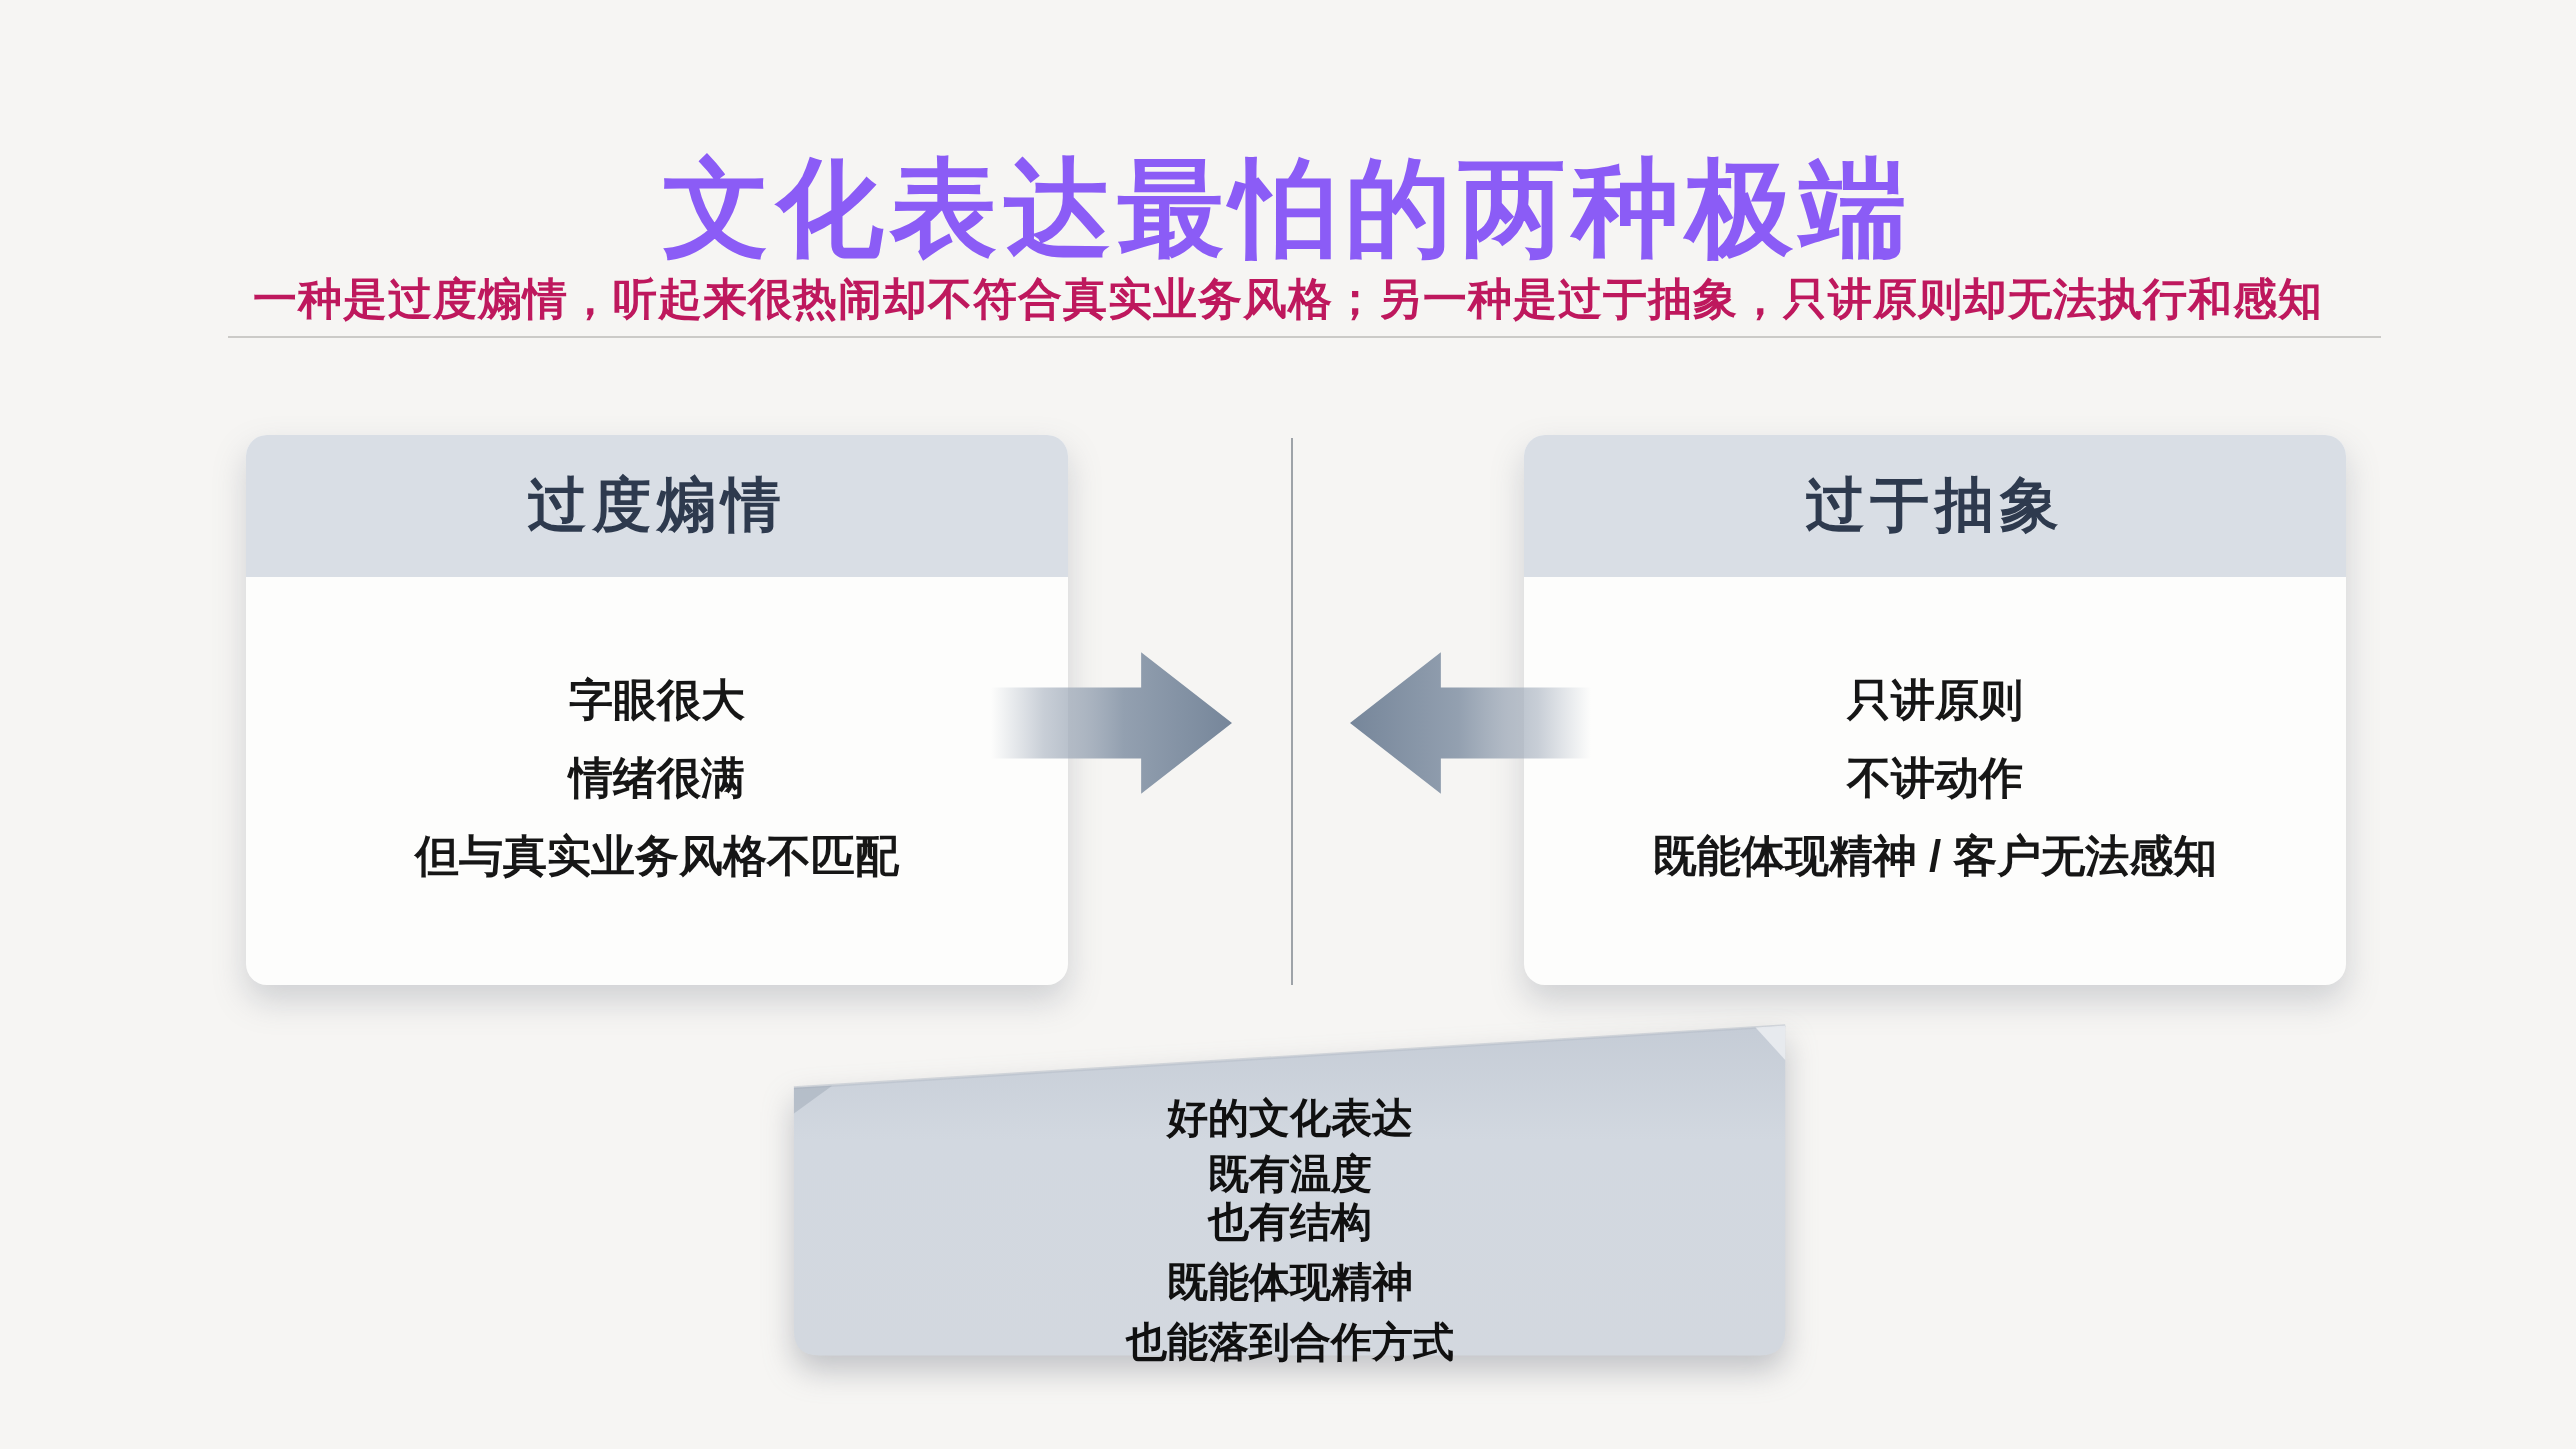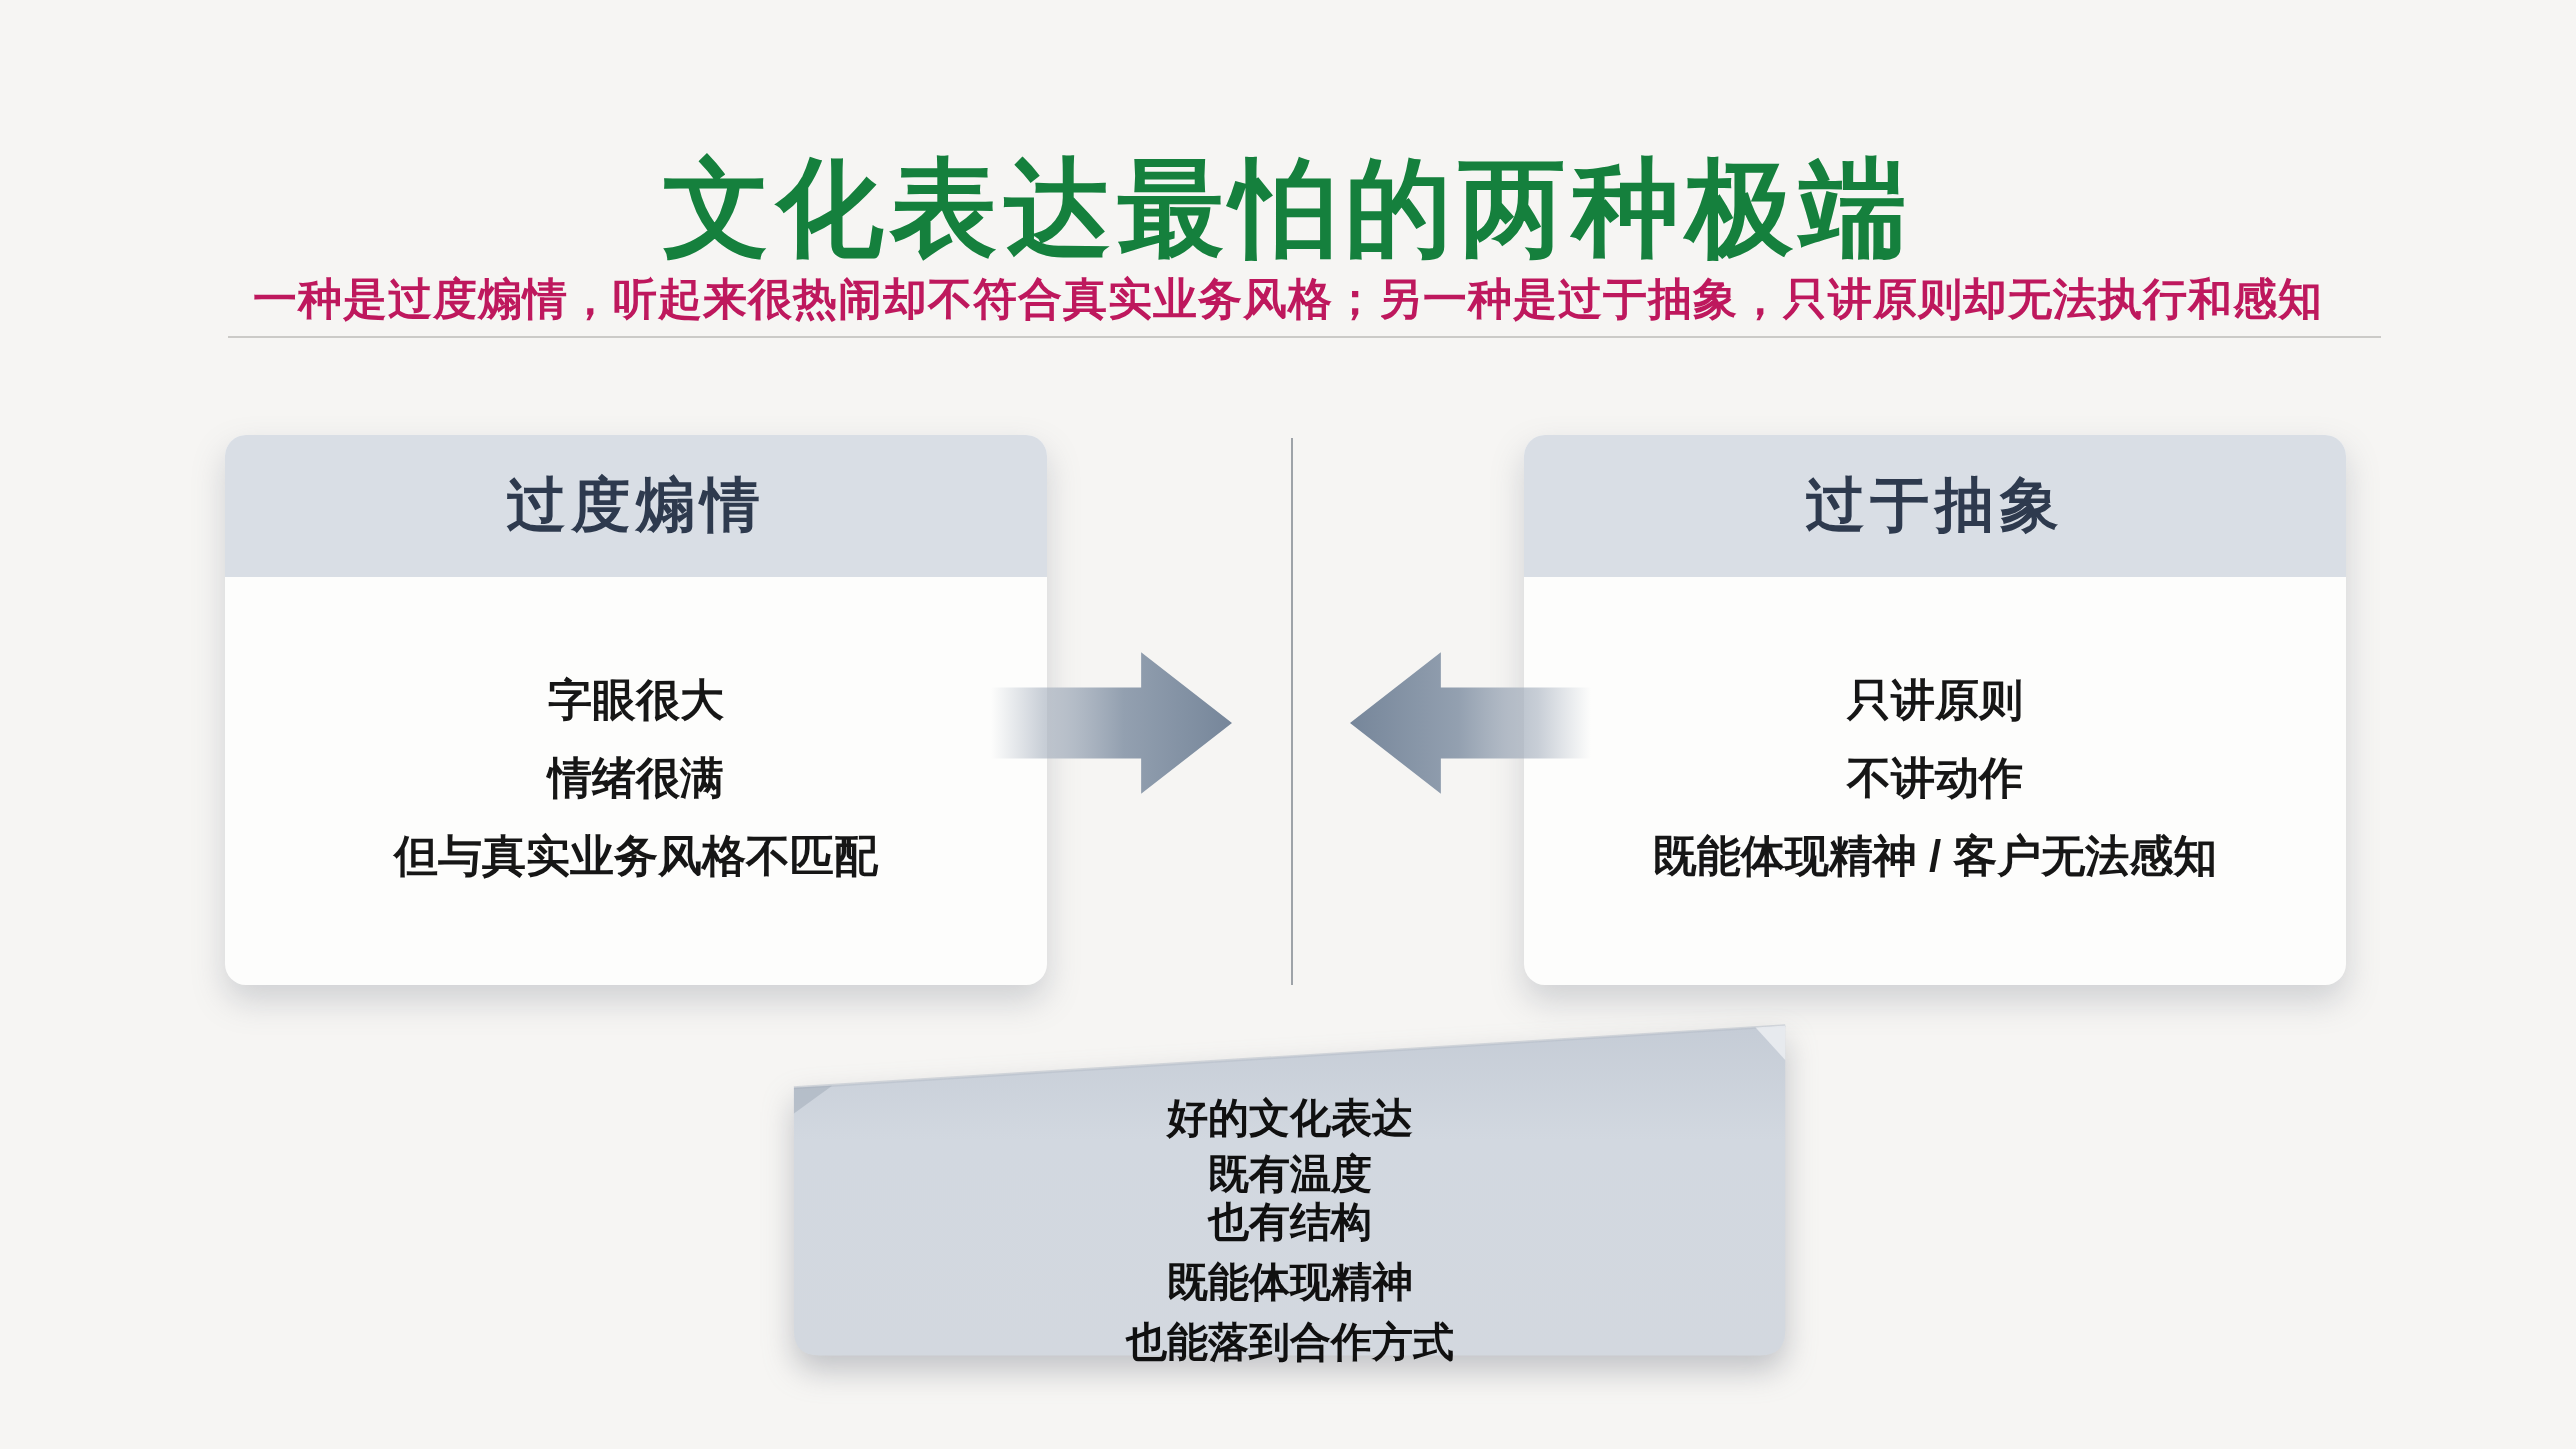--- a/index.html
+++ b/index.html
@@ -18,21 +18,21 @@
   
   .title {
     position: absolute;
     top: 78px;
     left: 0;
     width: 100%;
     text-align: center;
     font-size: 107px;
     font-weight: 900;
     letter-spacing: 6.7px;
-    color: #15803d;
+    color: #8b5cf6;
     line-height: 1.1;
   }
   .subtitle {
     position: absolute;
     top: 226px;
     left: 0;
     width: 100%;
     text-align: center;
     font-size: 44px;
     font-weight: 700;
@@ -52,21 +52,21 @@
     position: absolute;
     top: 435px;
     width: 822px;
     height: 550px;
     background: #fdfdfc;
     border-radius: 21px;
     box-shadow: 0 15.3px 32.5px rgba(120, 126, 138, 0.30);
     display: flex;
     flex-direction: column;
   }
-  .card.left  { left: 225px; }
+  .card.left  { left: 246px; }
   .card.right { left: 1524px; }
   .card-header {
     height: 142px;
     background: #d9dee5;
     border-radius: 21px 21px 0 0;
     display: flex;
     align-items: center;
     justify-content: center;
     font-size: 59px;
     font-weight: 700;

